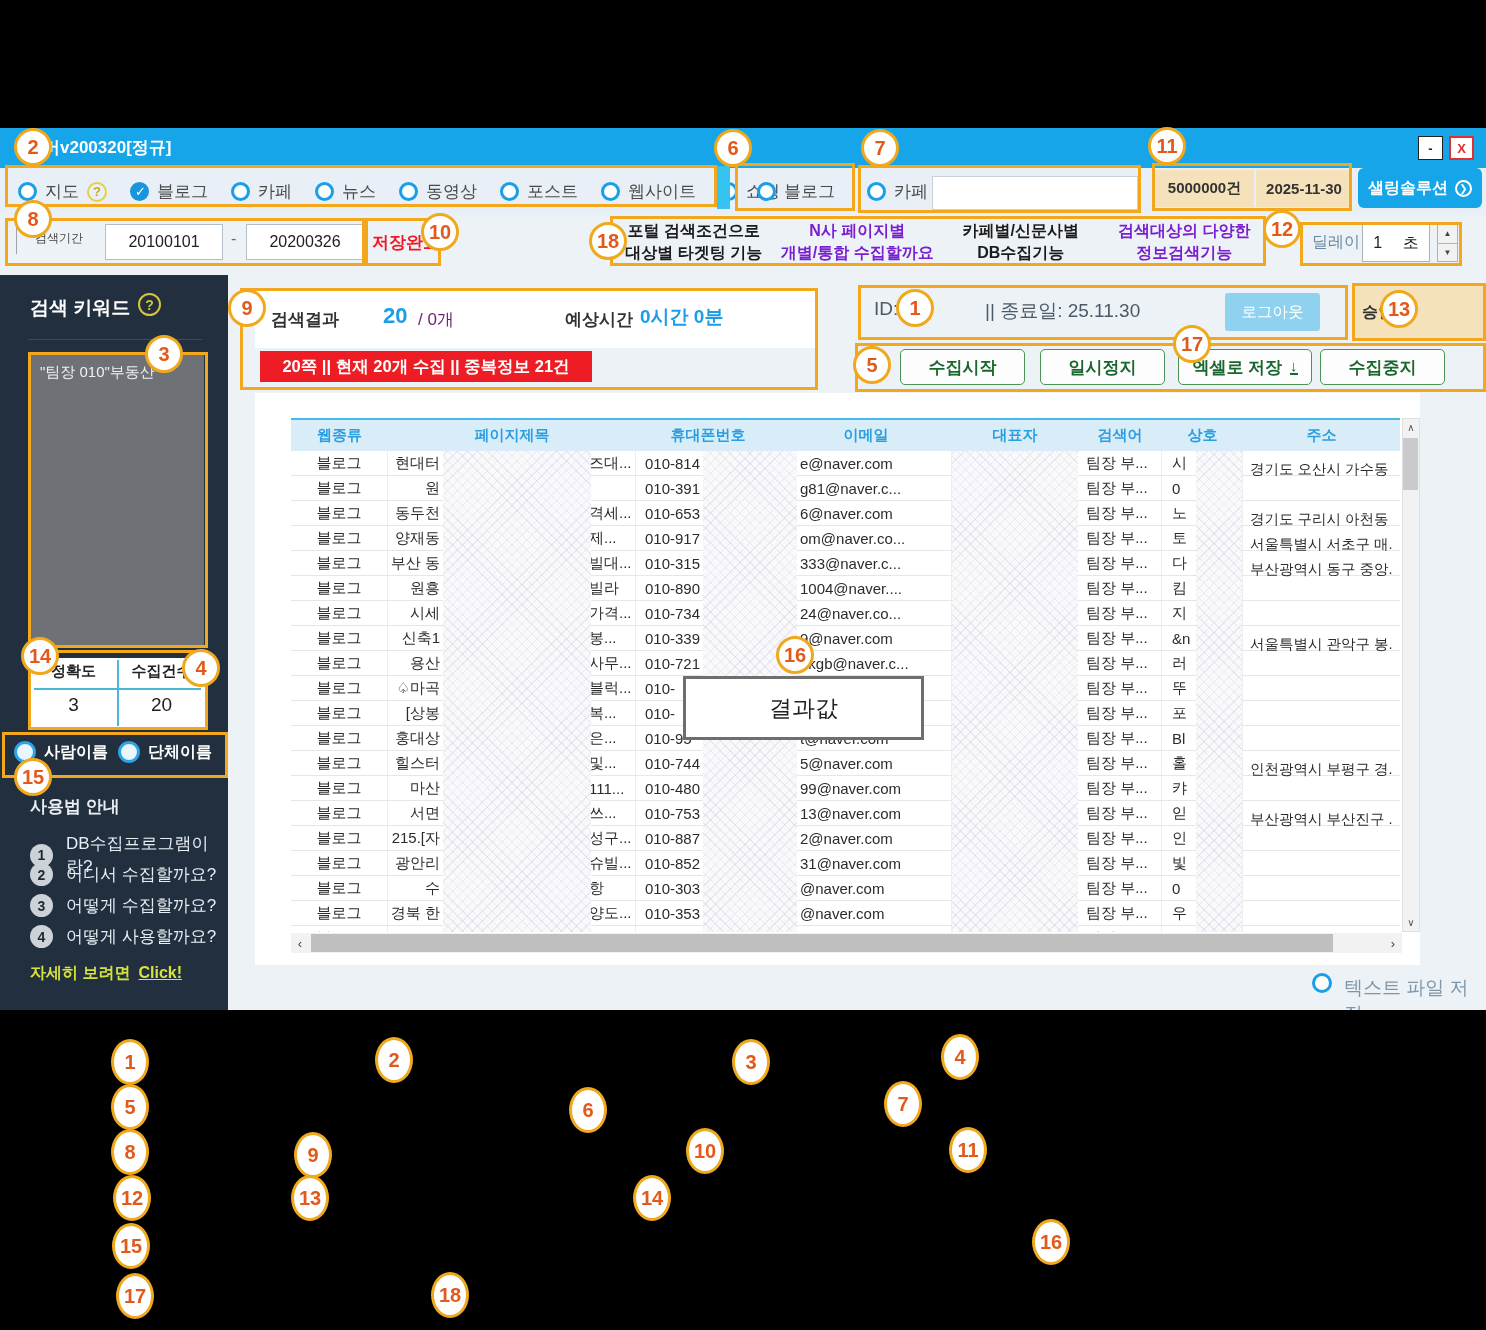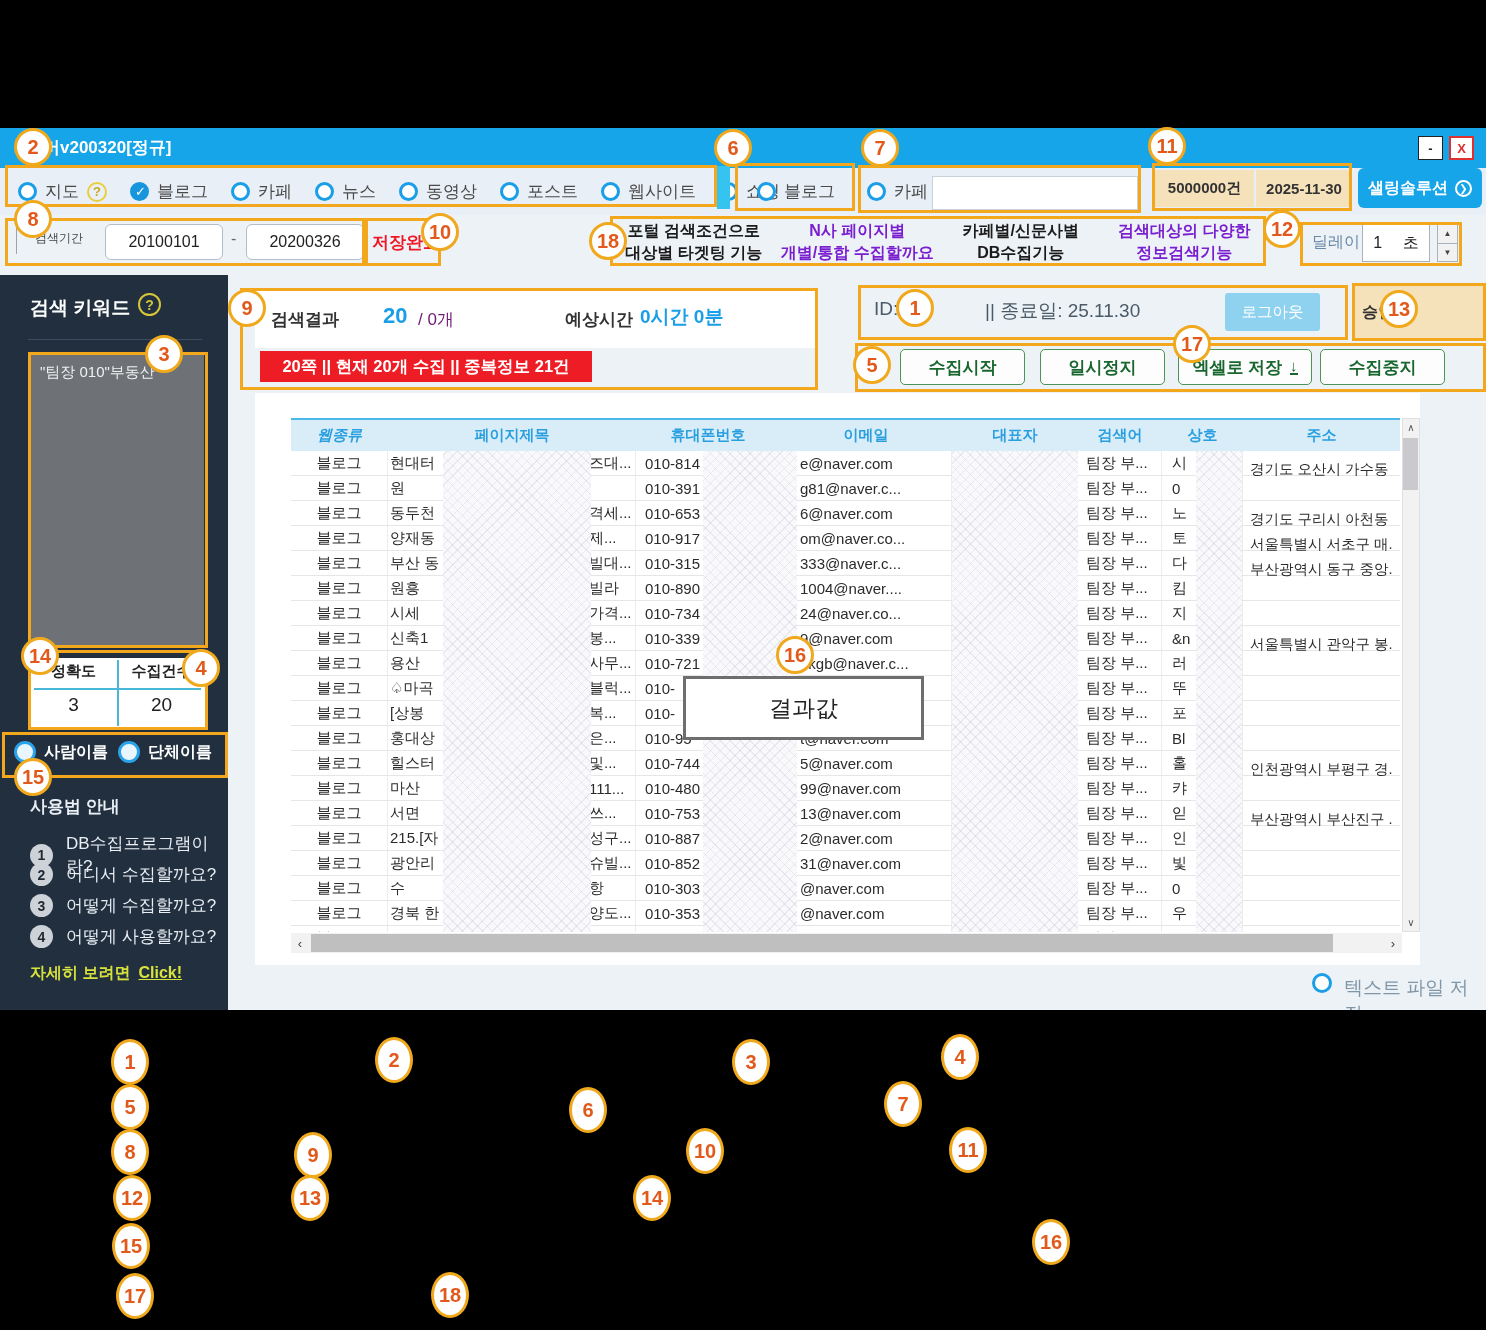--- a/index.html
+++ b/index.html
@@ -24,21 +24,21 @@
   .help-badge{width:20px;height:20px;border-radius:50%;border:2px solid #e8cf3f;color:#caa91e;font-weight:bold;font-size:13px;display:flex;align-items:center;justify-content:center;background:transparent;}
   #cyan-strip{position:absolute;left:717px;top:38px;width:13px;height:43px;background:#35c4f0;}
   .extra-tab{position:absolute;top:40px;height:47px;display:flex;align-items:center;gap:8px;}
   #cafe-input{position:absolute;left:932px;top:48px;width:206px;height:34px;background:#fff;border:1px solid #c8d0d8;font-size:15px;padding:0 8px;}
   .tanbox{position:absolute;top:42px;height:37px;background:var(--tan,#f6e2ba);display:flex;align-items:center;justify-content:center;font-weight:bold;font-size:15px;color:#333;}
   #selling-btn{position:absolute;left:1358px;top:40px;width:124px;height:40px;background:var(--accent,#17a5e9);border-radius:6px;color:#fff;font-weight:bold;font-size:16px;display:flex;align-items:center;justify-content:center;gap:7px;border:none;}
   #selling-btn .chev{width:17px;height:17px;border-radius:50%;border:2px solid #fff;font-size:10px;line-height:14px;text-align:center;flex:none;}
   
   #vline-period{position:absolute;left:16px;top:98px;width:1px;height:28px;background:#9aa4ae;}
   #period-label{position:absolute;left:35px;top:102px;font-size:12px;color:#444;}
-  .date-input{position:absolute;top:96px;width:118px;height:36px;background:#fff;border:1px solid #b5bec7;border-radius:6px;text-align:center;font-size:16px;color:#222;}
+  .date-input{position:absolute;top:96px;width:118px;height:36px;background:#fff;border:1px solid #b5bec7;border-radius:0;text-align:center;font-size:16px;color:#222;}
   #period-dash{position:absolute;left:231px;top:102px;color:#666;font-size:16px;}
   #save-status{position:absolute;left:372px;top:103px;color:#f01826;font-weight:bold;font-size:17px;}
   #features{position:absolute;left:612px;top:92px;width:654px;height:46px;display:flex;justify-content:space-between;}
   .feature{flex:1;text-align:center;font-weight:bold;font-size:16px;line-height:21.5px;}
   #delay-label{position:absolute;left:1312px;top:104px;font-size:16px;color:#6888a8;}
   #delay-box{position:absolute;left:1362px;top:96px;width:68px;height:38px;background:#fff;border:1px solid #aab2ba;display:flex;align-items:center;justify-content:space-around;font-size:16px;color:#222;}
   #delay-spin{position:absolute;left:1437px;top:96px;width:21px;height:38px;background:#f2f2f2;border:1px solid #aab2ba;display:flex;flex-direction:column;}
   #delay-spin span{flex:1;display:flex;align-items:center;justify-content:center;font-size:8px;color:#444;}
   #delay-spin span:first-child{border-bottom:1px solid #aab2ba;}
   
@@ -81,21 +81,21 @@
   
   #table-panel{position:absolute;left:255px;top:265px;width:1165px;height:572px;background:#fff;}
   #thead{position:absolute;left:291px;top:290px;width:1109px;height:33px;background:#d9edf9;border-top:2px solid #49b8e8;display:flex;align-items:center;}
   .th{font-weight:bold;font-size:15px;color:#2a9fe0;text-align:center;}
   #tbody{position:absolute;left:291px;top:323px;width:1109px;height:481px;overflow:hidden;background:#fff;}
   .trow{display:flex;height:25px;border-bottom:1px solid #e6e6e6;align-items:center;}
   .td{height:100%;display:flex;align-items:center;font-size:15px;color:#2b2b2b;border-right:1px solid #ededf1;overflow:hidden;white-space:nowrap;}
   .td:last-child{border-right:none;}
   .c0{width:97px;justify-content:center;}
   .c1{width:248px;}
-  .c1 .tl{display:inline-block;width:50px;margin-left:2px;overflow:hidden;white-space:nowrap;}
+  .c1 .tl{display:inline-block;width:50px;text-align:right;margin-left:2px;overflow:hidden;white-space:nowrap;}
   .c1 .tr{display:inline-block;margin-left:auto;width:46px;text-align:left;overflow:hidden;white-space:nowrap;}
   .c2{width:144px;padding-left:9px;}
   .c3{width:172px;padding-left:20px;}
   .c4{width:126px;justify-content:center;}
   .c5{width:84px;padding-left:8px;}
   .c6{width:81px;padding-left:10px;}
   .c7{width:157px;padding-left:7px;font-size:14.5px;margin-top:12px;}
   .band{position:absolute;top:0;bottom:0;background:
     repeating-linear-gradient(45deg,rgba(190,190,210,.28) 0 1px,transparent 1px 7px),
     repeating-linear-gradient(-45deg,rgba(190,190,210,.28) 0 1px,transparent 1px 7px),
@@ -275,21 +275,21 @@
     <button class="act-btn" style="left:900px;width:125px;">수집시작</button>
     <button class="act-btn" style="left:1040px;width:125px;">일시정지</button>
     <button class="act-btn" style="left:1178px;width:134px;">
       <span>엑셀로 저장</span>
         <span class="dl-icon">↓</span>
     </button>
     <button class="act-btn" style="left:1320px;width:125px;">수집중지</button>
 
     <div id="table-panel"></div>
     <div id="thead">
-        <div class="th" style="width: 97px; font-style: italic;">웹종류</div>
+        <div class="th" style="width: 97px;">웹종류</div>
         <div class="th" style="width: 248px;">페이지제목</div>
         <div class="th" style="width: 144px;">휴대폰번호</div>
         <div class="th" style="width: 172px;">이메일</div>
         <div class="th" style="width: 126px;">대표자</div>
         <div class="th" style="width: 84px;">검색어</div>
         <div class="th" style="width: 81px;">상호</div>
         <div class="th" style="width: 157px;">주소</div>
       </div>
     <div id="tbody">
         <div class="trow">

